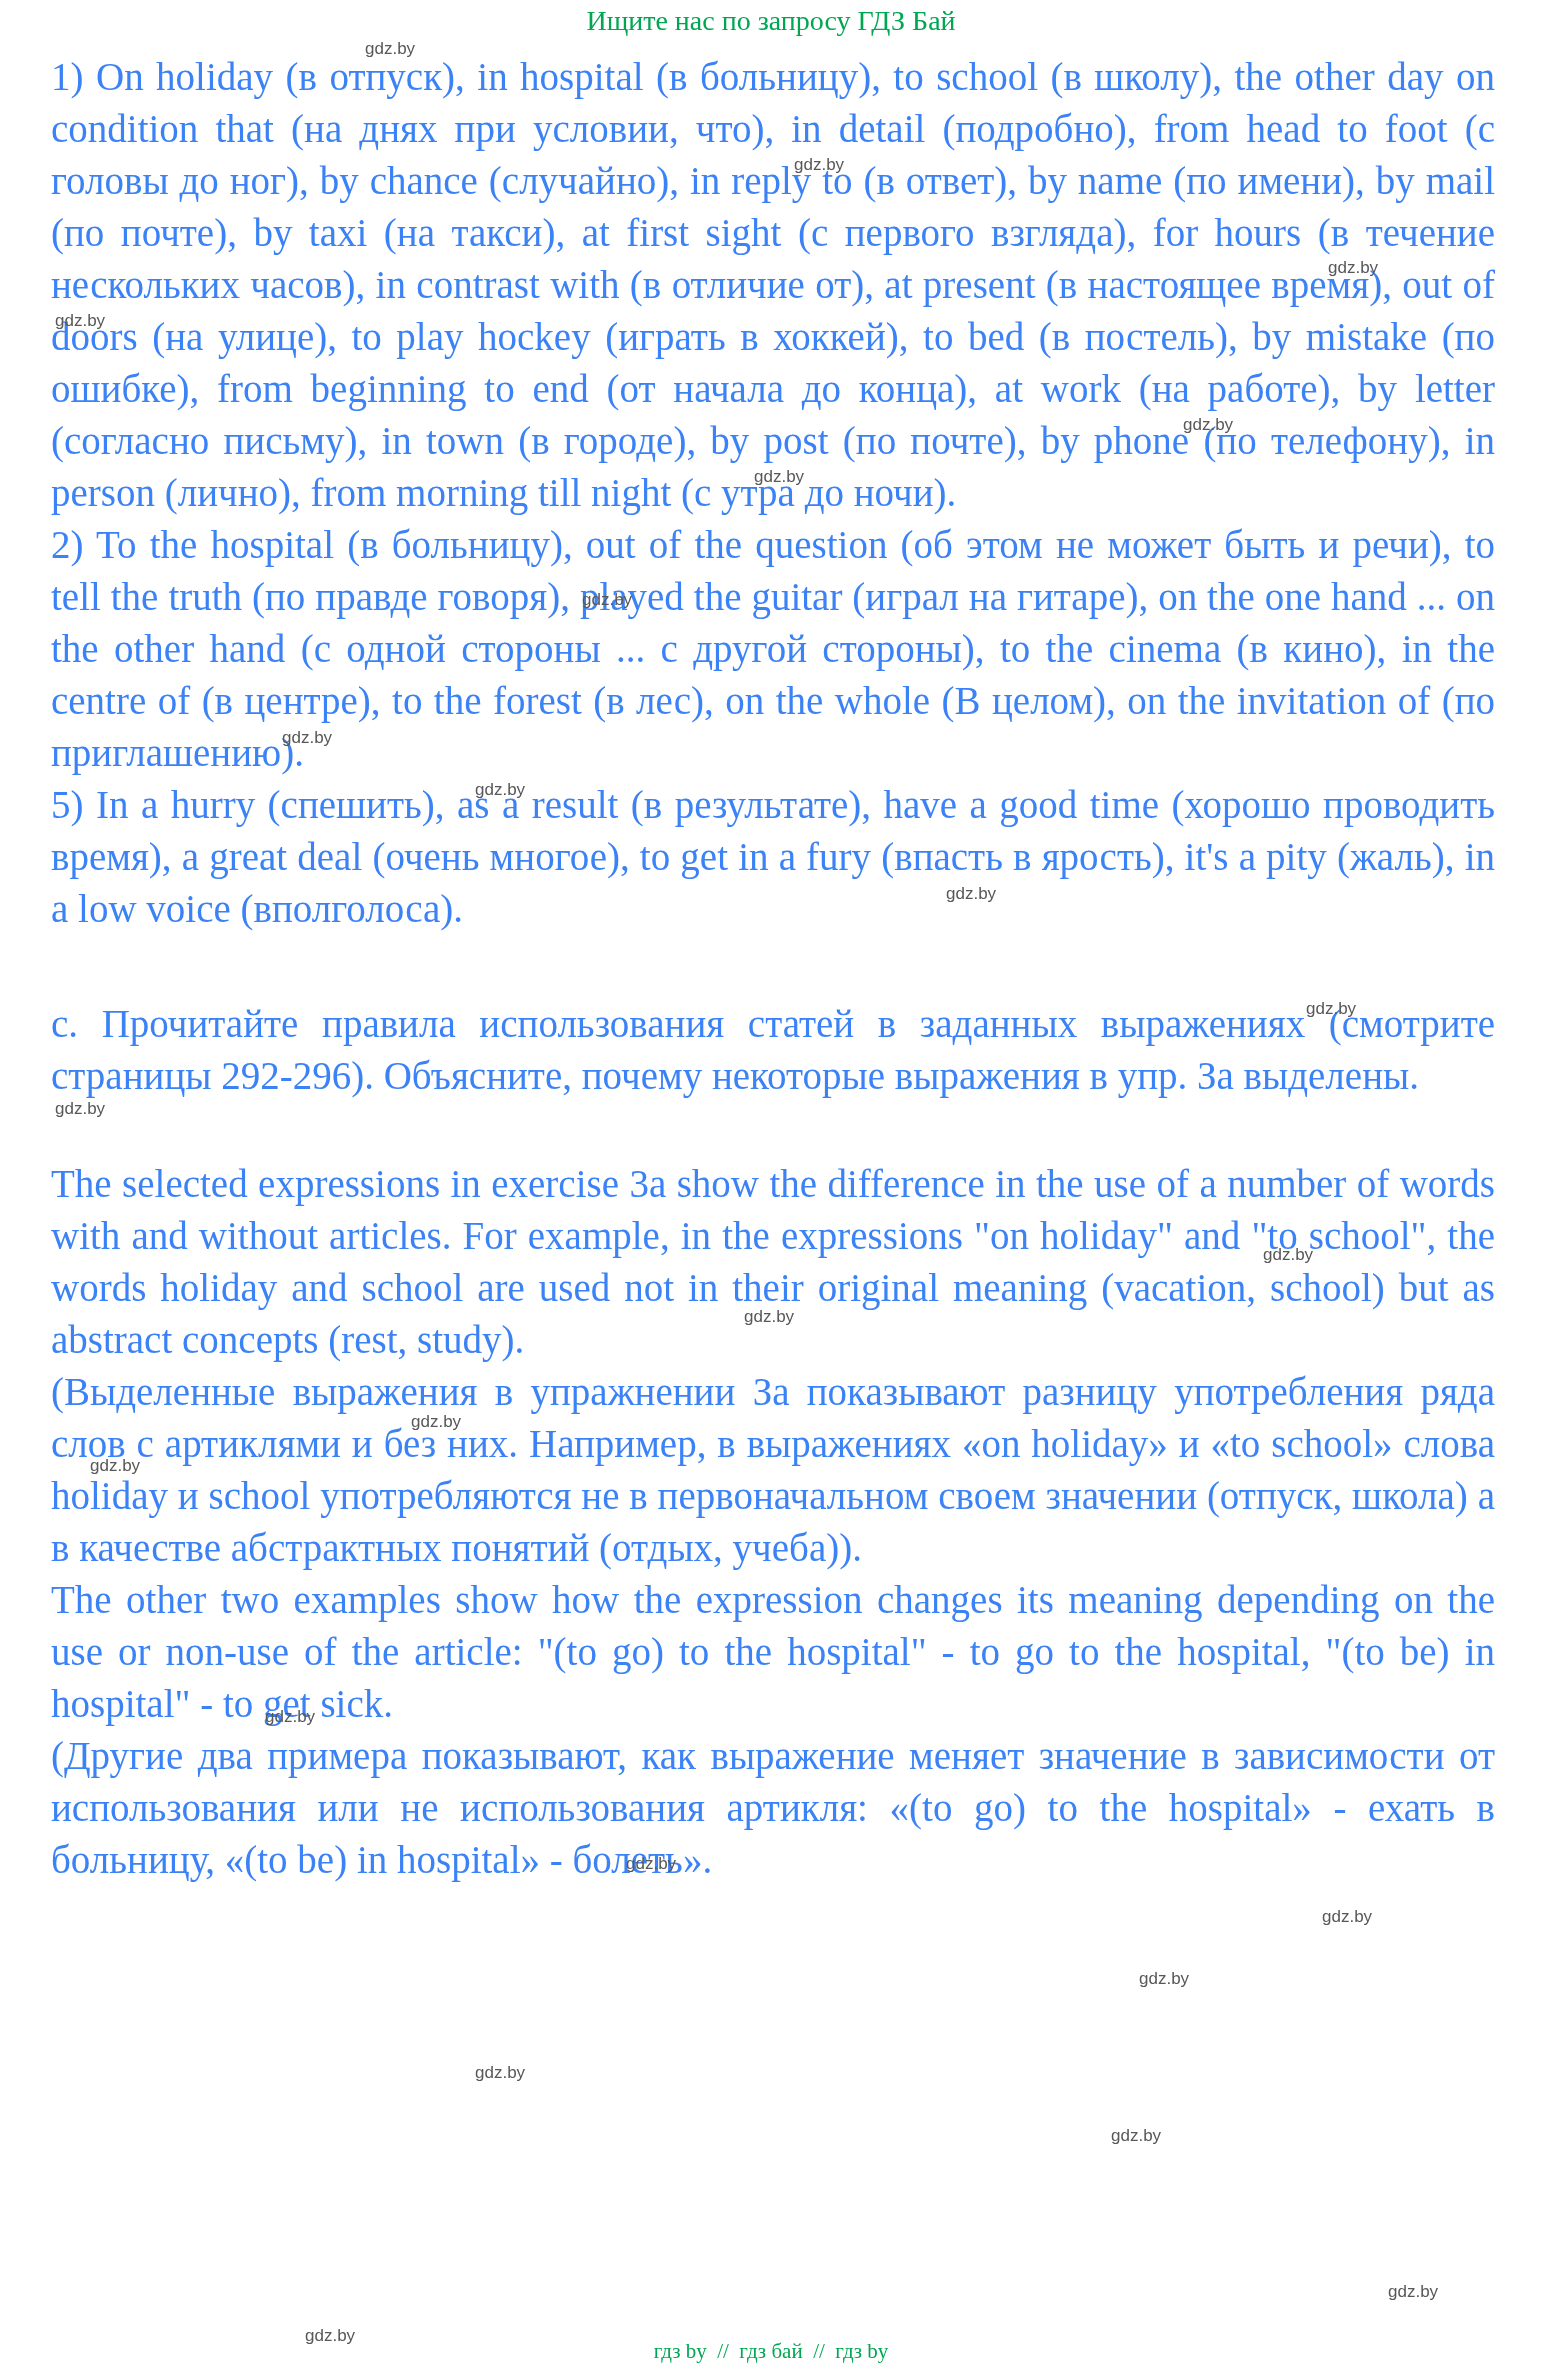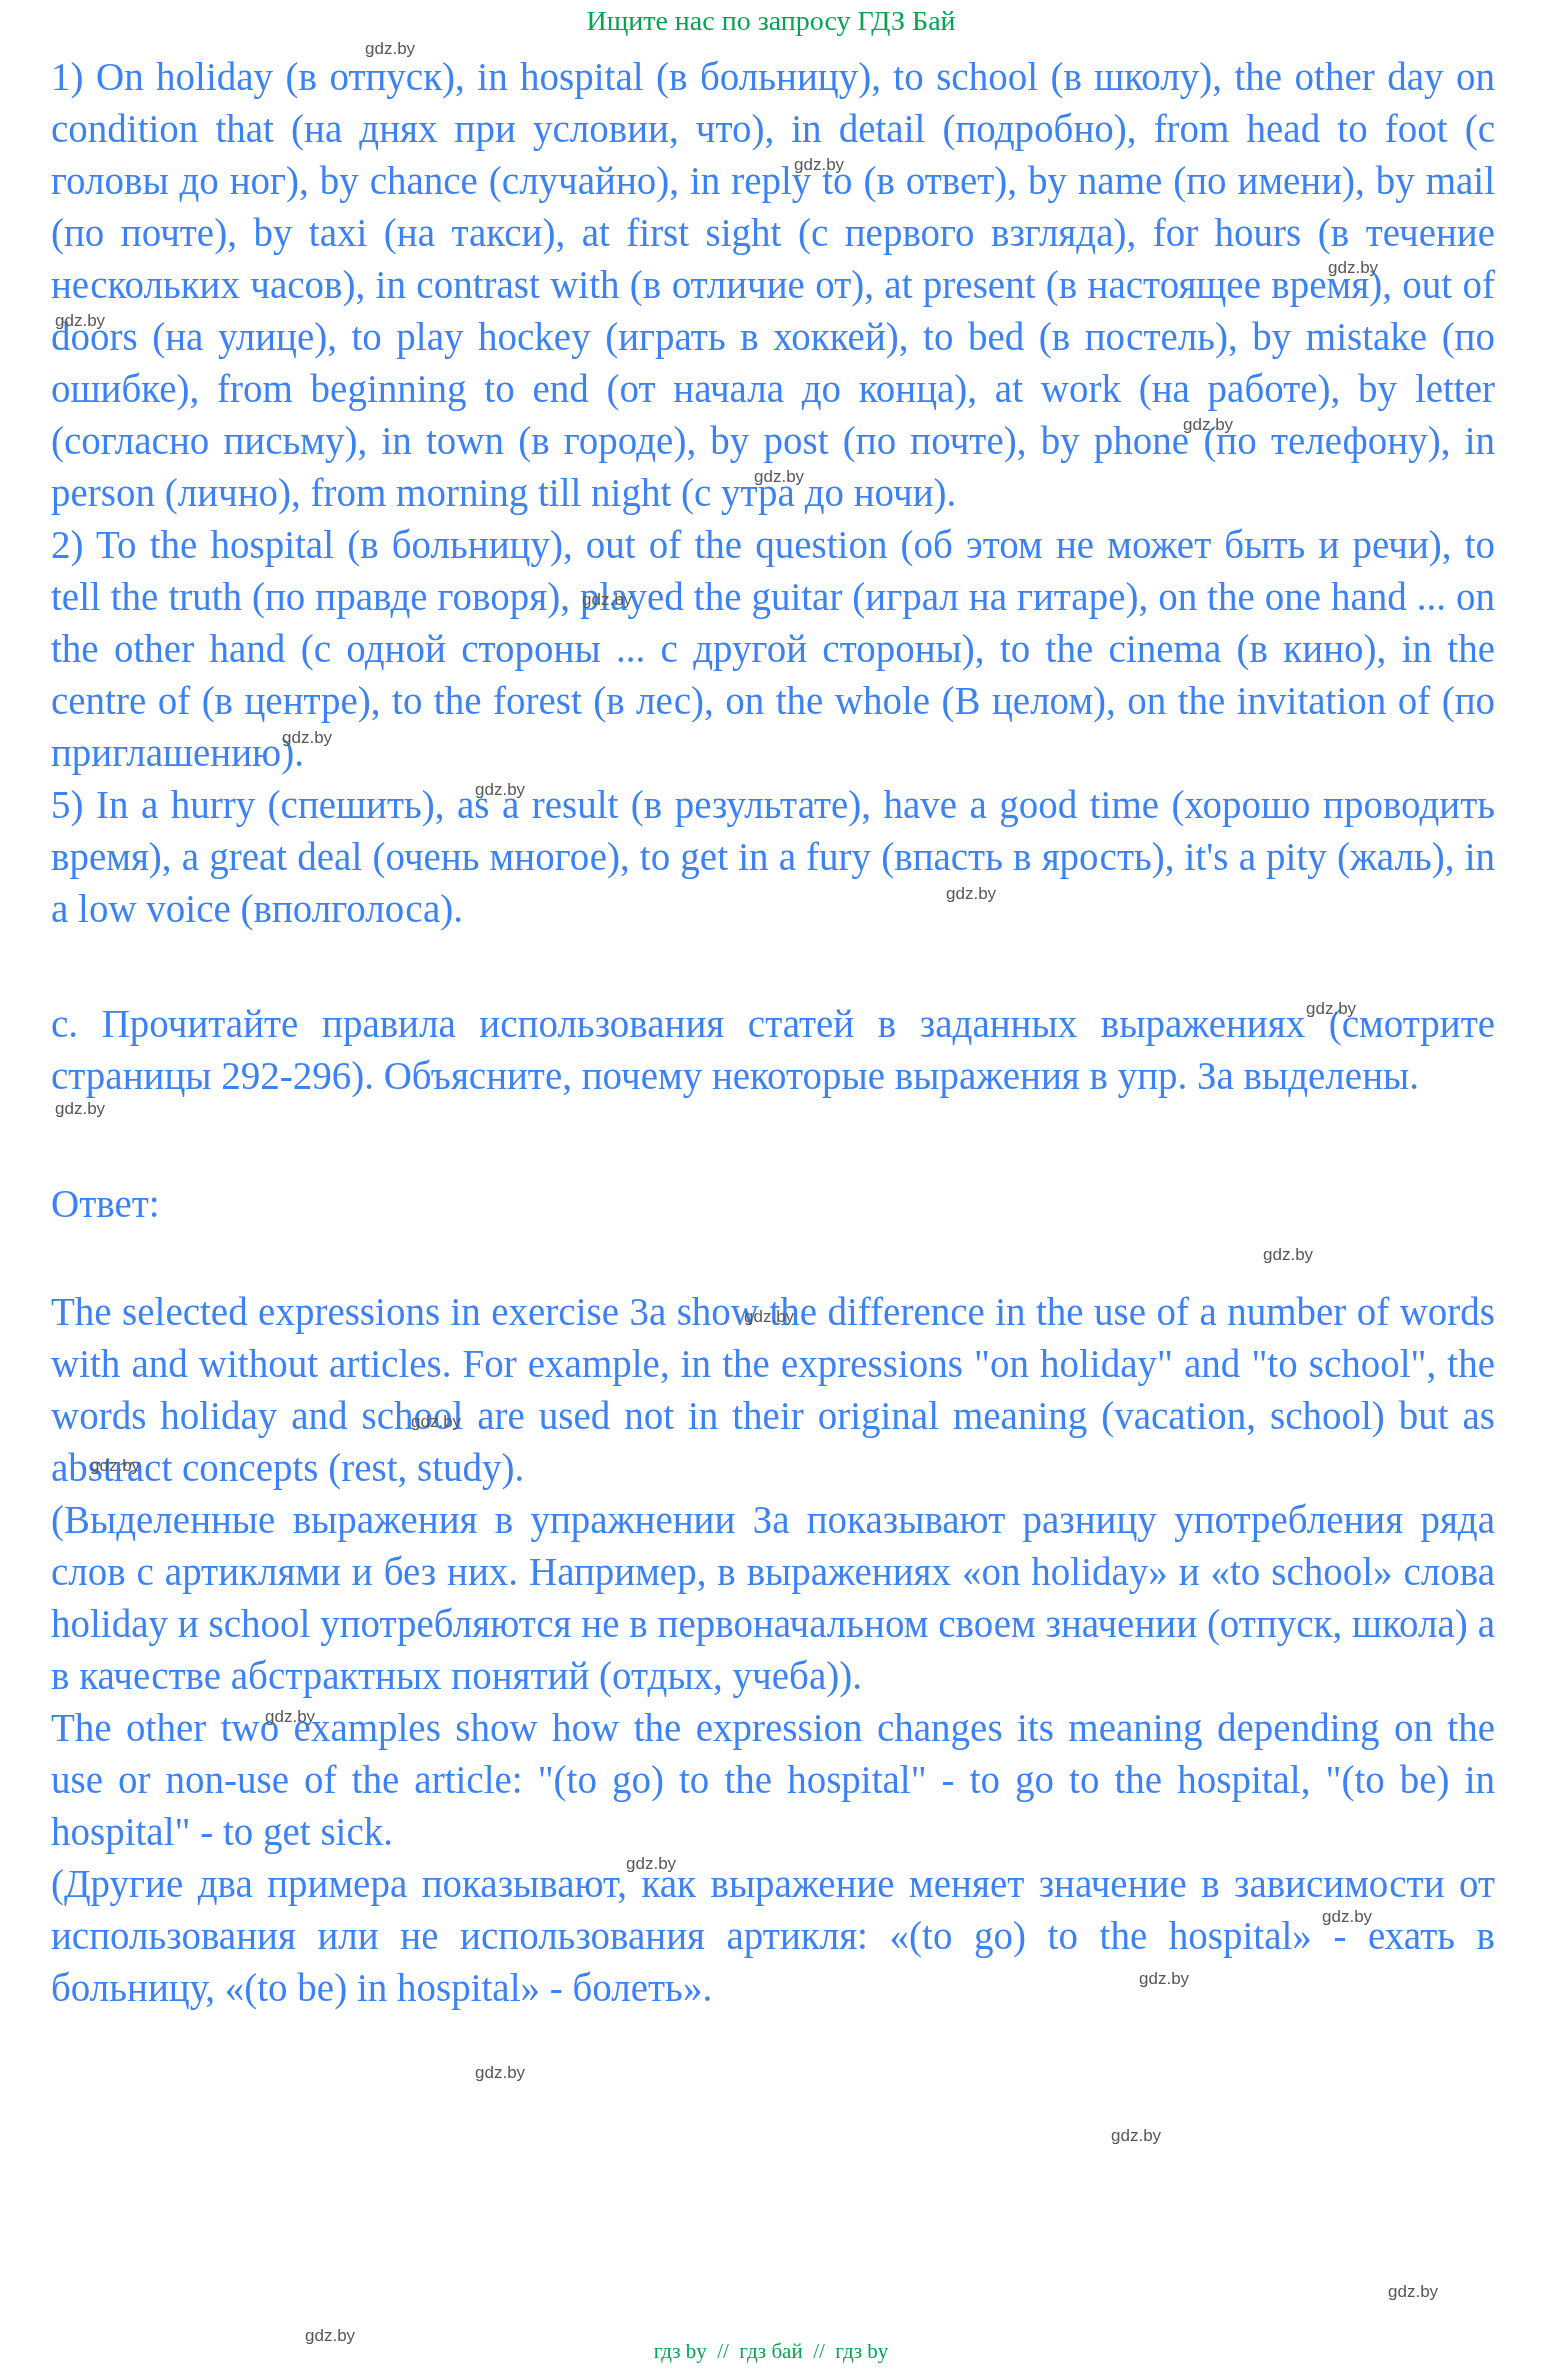--- a/index.html
+++ b/index.html
@@ -57,21 +57,20 @@
 
 <div class="page">
 
   <div class="banner top">Ищите нас по запросу ГДЗ Бай</div>
 
   <div class="content">
     <p>1) On holiday (в отпуск), in hospital (в больницу), to school (в школу), the other day on condition that (на днях при условии, что), in detail (подробно), from head to foot (с головы до ног), by chance (случайно), in reply to (в ответ), by name (по имени), by mail (по почте), by taxi (на такси), at first sight (с первого взгляда), for hours (в течение нескольких часов), in contrast with (в отличие от), at present (в настоящее время), out of doors (на улице), to play hockey (играть в хоккей), to bed (в постель), by mistake (по ошибке), from beginning to end (от начала до конца), at work (на работе), by letter (согласно письму), in town (в городе), by post (по почте), by phone (по телефону), in person (лично), from morning till night (с утра до ночи).</p>
     <p>2) To the hospital (в больницу), out of the question (об этом не может быть и речи), to tell the truth (по правде говоря), played the guitar (играл на гитаре), on the one hand ... on the other hand (с одной стороны ... с другой стороны), to the cinema (в кино), in the centre of (в центре), to the forest (в лес), on the whole (В целом), on the invitation of (по приглашению).</p>
     <p>5) In a hurry (спешить), as a result (в результате), have a good time (хорошо проводить время), a great deal (очень многое), to get in a fury (впасть в ярость), it's a pity (жаль), in a low voice (вполголоса).</p>
     <p class="gap-c">с. Прочитайте правила использования статей в заданных выражениях (смотрите страницы 292-296). Объясните, почему некоторые выражения в упр. За выделены.</p>
-    <p class="gap-ans">Ответ:</p>
     <p class="gap-body">The selected expressions in exercise 3a show the difference in the use of a number of words with and without articles. For example, in the expressions "on holiday" and "to school", the words holiday and school are used not in their original meaning (vacation, school) but as abstract concepts (rest, study).</p>
     <p>(Выделенные выражения в упражнении За показывают разницу употребления ряда слов с артиклями и без них. Например, в выражениях «on holiday» и «to school» слова holiday и school употребляются не в первоначальном своем значении (отпуск, школа) а в качестве абстрактных понятий (отдых, учеба)).</p>
     <p>The other two examples show how the expression changes its meaning depending on the use or non-use of the article: "(to go) to the hospital" - to go to the hospital, "(to be) in hospital" - to get sick.</p>
     <p>(Другие два примера показывают, как выражение меняет значение в зависимости от использования или не использования артикля: «(to go) to the hospital» - ехать в больницу, «(to be) in hospital» - болеть».</p>
   </div>
 
   <span class="wm" style="left:365px;  top:39px">gdz.by</span>
   <span class="wm" style="left:794px;  top:155px">gdz.by</span>
   <span class="wm" style="left:1328px; top:258px">gdz.by</span>
   <span class="wm" style="left:55px;   top:311px">gdz.by</span>

